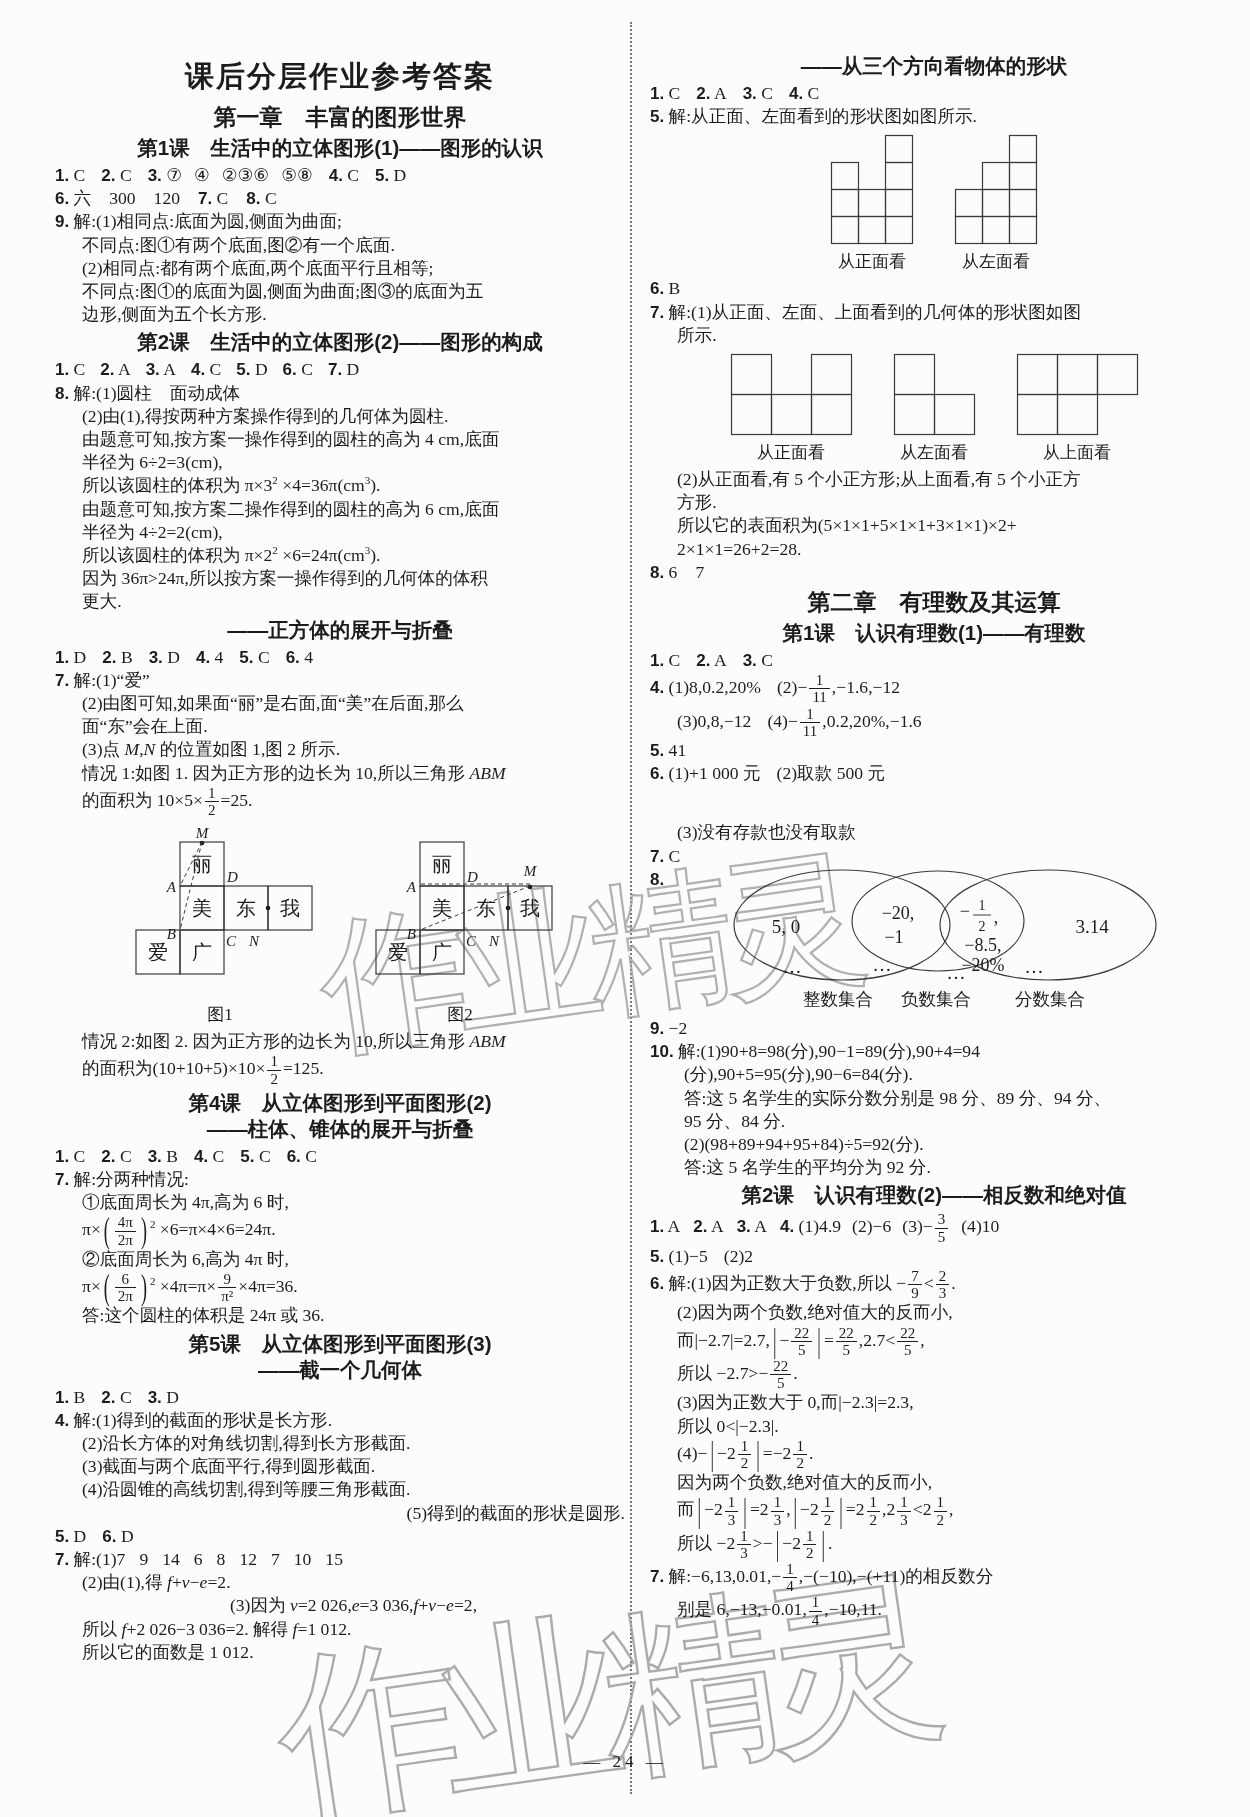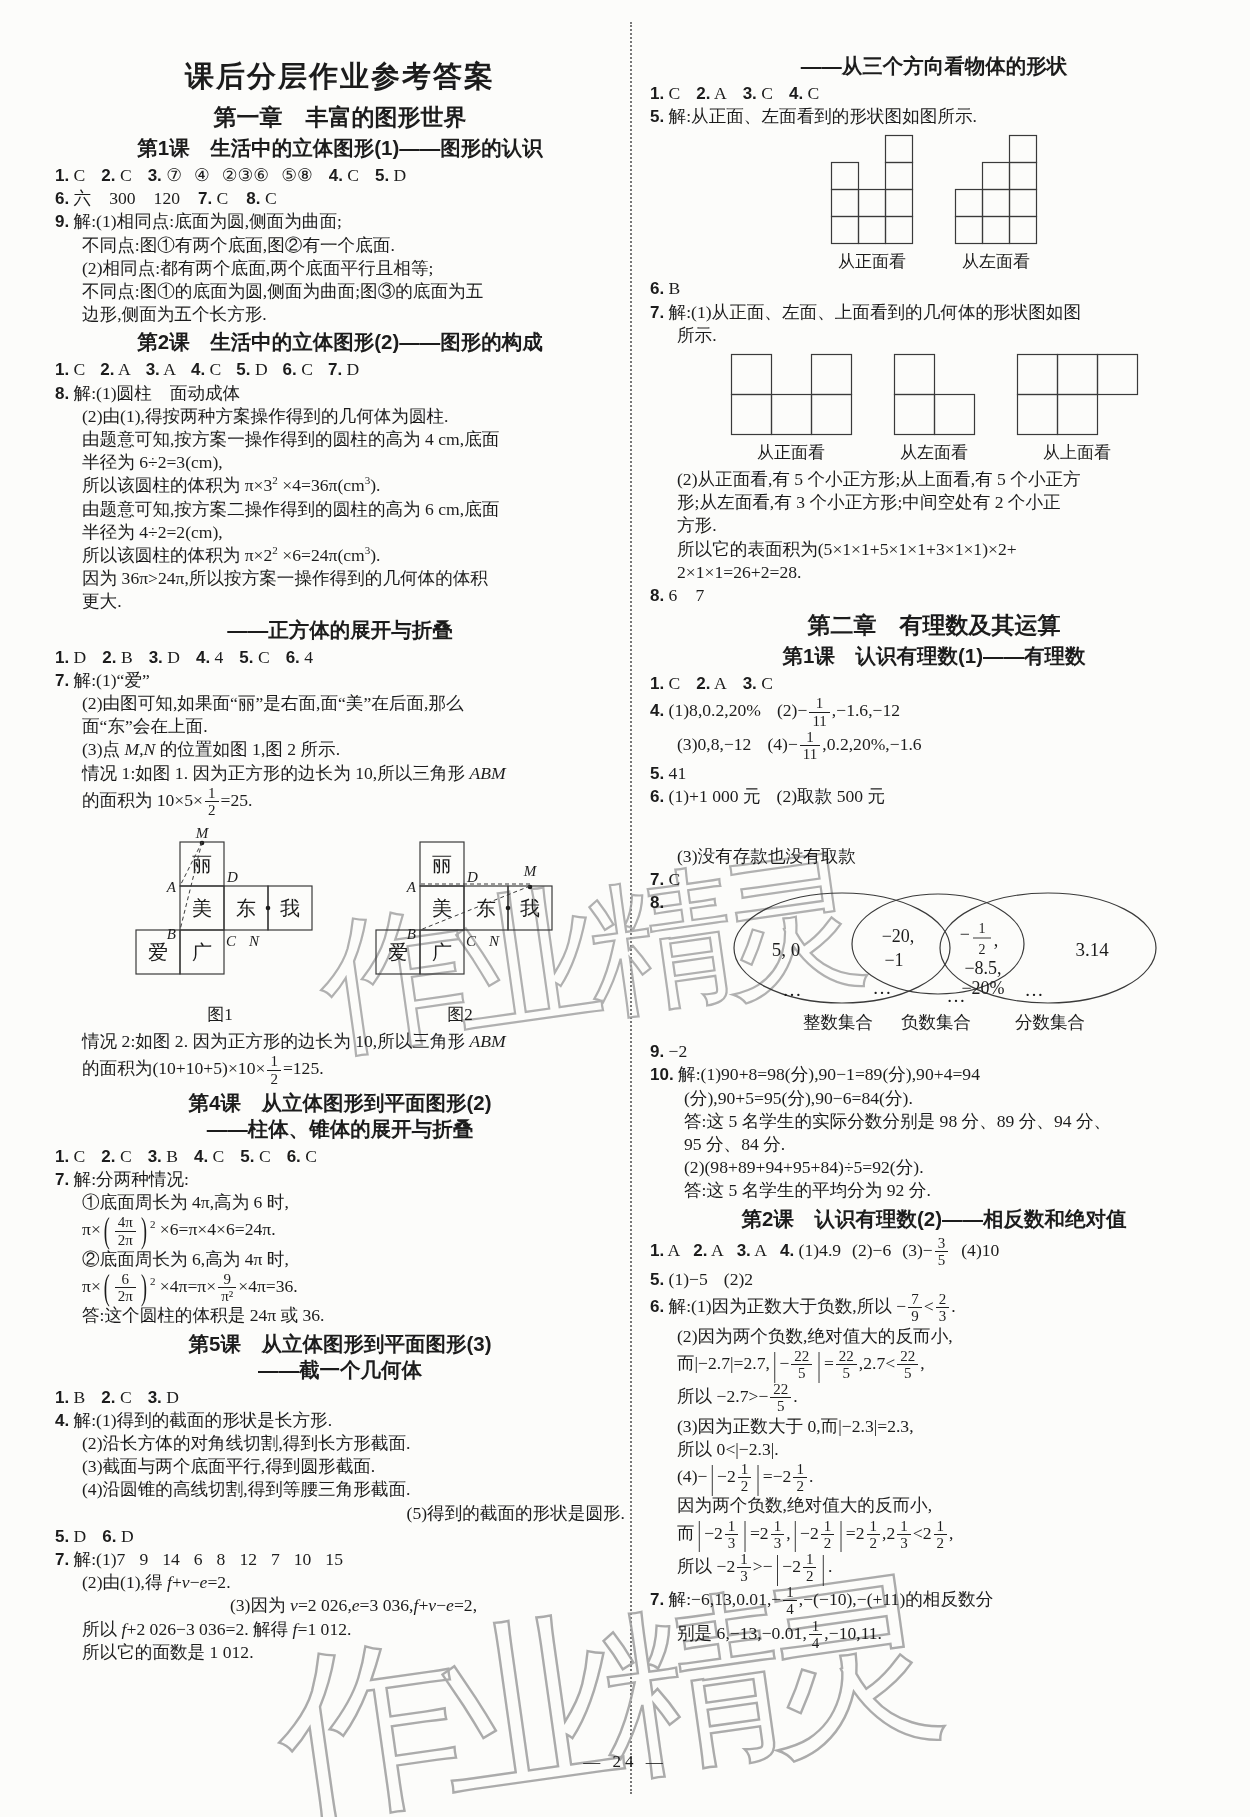--- a/index.html
+++ b/index.html
@@ -235,21 +235,20 @@
           </svg><div class="figcap">从左面看</div></div>
         <div class="figitem"><svg width="123" height="83">
             <rect x="1.5" y="1.5" width="40" height="40" fill="none" stroke="#3a3a3a" stroke-width="1.2"></rect>
             <rect x="41.5" y="1.5" width="40" height="40" fill="none" stroke="#3a3a3a" stroke-width="1.2"></rect>
             <rect x="81.5" y="1.5" width="40" height="40" fill="none" stroke="#3a3a3a" stroke-width="1.2"></rect>
             <rect x="1.5" y="41.5" width="40" height="40" fill="none" stroke="#3a3a3a" stroke-width="1.2"></rect>
             <rect x="41.5" y="41.5" width="40" height="40" fill="none" stroke="#3a3a3a" stroke-width="1.2"></rect>
           </svg><div class="figcap">从上面看</div></div>
       </div>
       <div class="ln" style="padding-left: 27px;">(2)从正面看,有 5 个小正方形;从上面看,有 5 个小正方</div>
-      <div class="ln" style="padding-left: 27px;">形;从左面看,有 3 个小正方形;中间空处有 2 个小正</div>
       <div class="ln" style="padding-left: 27px;">方形.</div>
       <div class="ln" style="padding-left: 27px;">所以它的表面积为(5×1×1+5×1×1+3×1×1)×2+</div>
       <div class="ln" style="padding-left: 27px;">2×1×1=26+2=28.</div>
       <div class="ln"><span class="qn">8.</span> 6<span class="gap" style="width: 18px;"></span>7</div>
       <div class="h1">第二章　有理数及其运算</div>
       <div class="h2">
         <div>第1课　认识有理数(1)——有理数</div>
       </div>
       <div class="ln"><span class="qn">1.</span> C<span class="gap" style="width: 16px;"></span><span class="qn">2.</span> A<span class="gap" style="width: 16px;"></span><span class="qn">3.</span> C</div>
       <div class="ln"><span class="qn">4.</span> (1)8,0.2,20%<span class="gap" style="width: 16px;"></span>(2)−<span class="frac">

